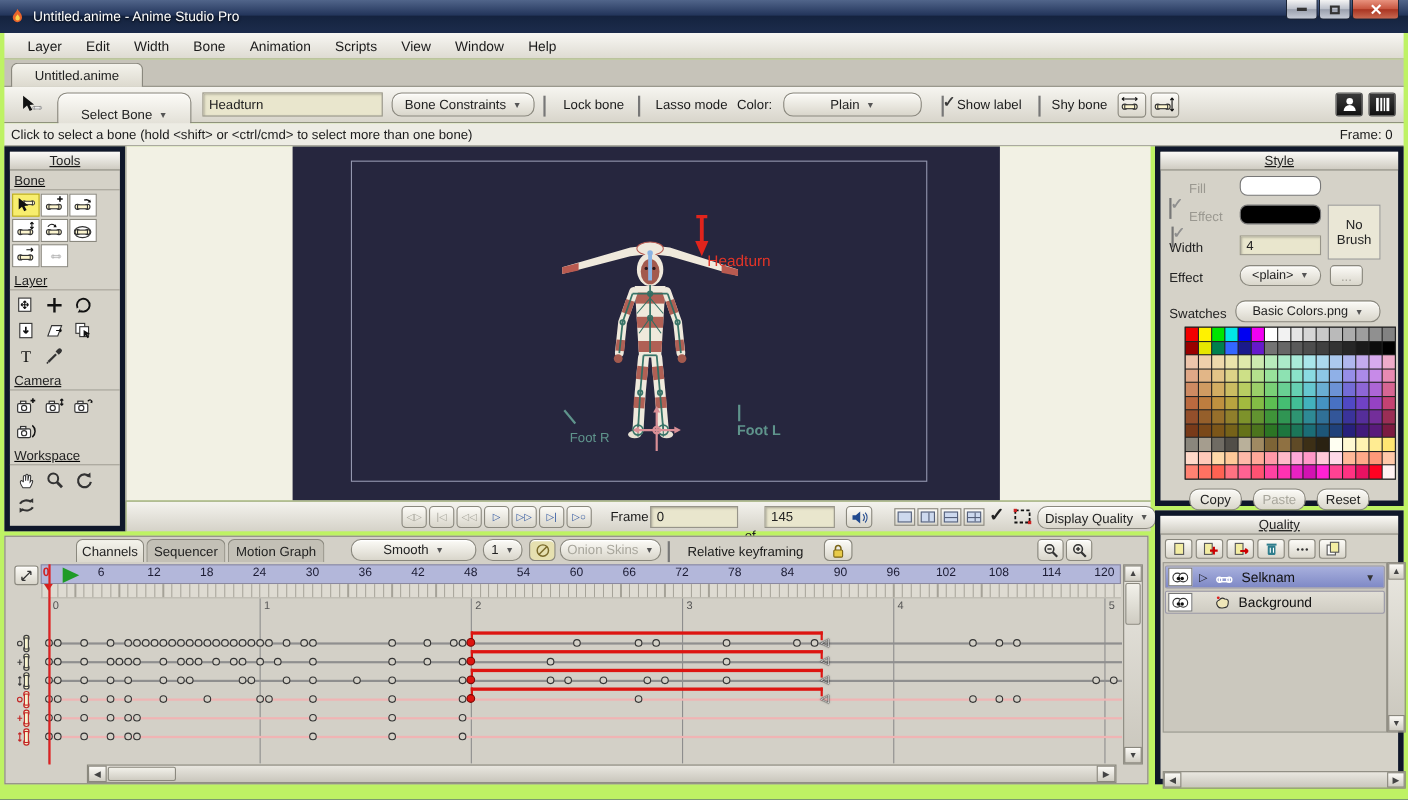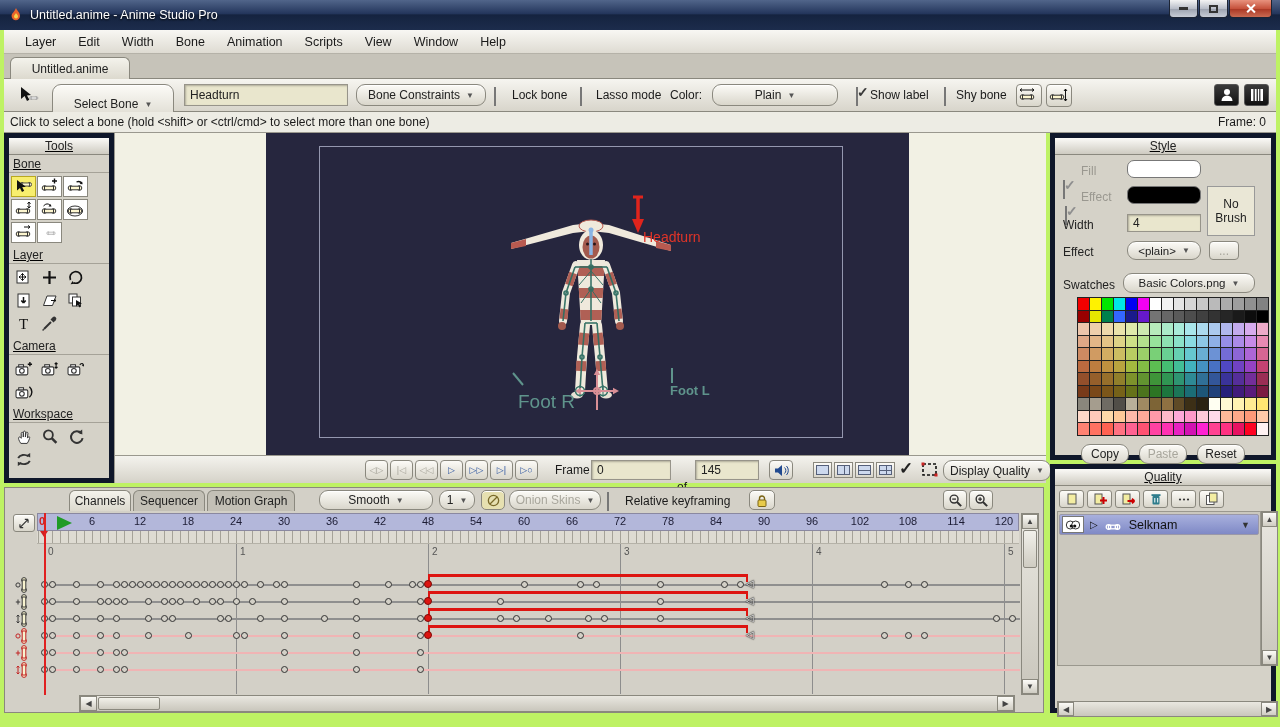--- a/index.html
+++ b/index.html
@@ -581,21 +581,21 @@
       </svg>
       <svg class="abs" style="left:363px;top:62px;" width="18" height="40" viewBox="0 0 18 40">
         <path d="M4 2 H14" stroke="#e0241c" stroke-width="3"></path>
         <path d="M9 2 V26" stroke="#e0241c" stroke-width="3.5"></path>
         <polygon points="3,24 15,24 9,38" fill="#e0241c"></polygon>
       </svg>
       <div class="cnv-label" style="left:377px;top:96px;color:#e03428;">Headturn</div>
       <svg class="abs" style="left:245px;top:238px;" width="16" height="16">
           <path d="M2 2 L12 14" stroke="#5f948c" stroke-width="2"></path>
         </svg>
-      <div class="cnv-label" style="left:252px;top:258px;color:#5f948c;font-size:19px;">Foot R</div>
+      <div class="cnv-label" style="left:252px;top:258px;color:#5f948c;font-size:12px;">Foot R</div>
       <svg class="abs" style="left:402px;top:234px;" width="10" height="18">
           <path d="M4 1 L4 16" stroke="#5f948c" stroke-width="2"></path>
         </svg>
       <div class="cnv-label" style="left:404px;top:250px;color:#5f948c;font-size:13px;font-weight:bold;">Foot L</div>
     </div>
   </div>
 
   <div class="playbar">
     <div id="transport" style="position:absolute;left:250px;top:4px;display:flex;">
         <div class="tbtn dis">◁▷</div>
@@ -927,20 +927,39 @@
             <g fill="none" stroke="#fff" stroke-width="1.3">
               <circle cx="3.5" cy="10" r="2.3"></circle>
               <circle cx="12.5" cy="10" r="2.3"></circle>
               <rect x="3.5" y="8.2" width="9" height="3.6"></rect>
             </g>
           </svg>
         </span>
       <span class="layername">Selknam</span>
       <span style="position:absolute;right:8px;font-size:9px;color:#333;">▼</span>
     </div>
+    <div class="layerrow norm" style="top:68px;">
+      <span class="eyesbtn">
+          <span class="icn">
+            <svg width="18" height="14" viewBox="0 0 16 14">
+              <circle cx="5.3" cy="7" r="4" fill="#fff" stroke="#333"></circle>
+              <circle cx="10.7" cy="7" r="4" fill="#fff" stroke="#333"></circle>
+              <circle cx="6.3" cy="8" r="1.6" fill="#111"></circle>
+              <circle cx="9.7" cy="8" r="1.6" fill="#111"></circle>
+            </svg>
+          </span>
+        </span>
+      <span class="icn" style="margin-left:18px;">
+          <svg width="18" height="16" viewBox="0 0 16 16">
+            <path d="M4 11 q-2.5 -4 1.5 -5.5 q2 -3 5 -1 q4 0 3 4 q0 4 -4 4 q-4 1 -5.5 -1.5" fill="#efe6b8" stroke="#333"></path>
+            <circle cx="4.5" cy="3.5" r="1.3" fill="#d22"></circle>
+          </svg>
+        </span>
+      <span class="layername">Background</span>
+    </div>
     <div class="scroll abs" style="left:206px;top:42px;width:17px;height:155px;">
       <div class="scrollbtn" style="height:15px;">▲</div>
       <div class="scrollbtn" style="position:absolute;bottom:0;width:100%;height:15px;">▼</div>
     </div>
     <div class="scroll abs" style="left:2px;top:232px;width:221px;height:16px;">
       <div class="scrollbtn" style="position:absolute;left:0;width:16px;height:100%;">◀</div>
       <div class="scrollbtn" style="position:absolute;right:0;width:16px;height:100%;">▶</div>
     </div>
   </div>
 

